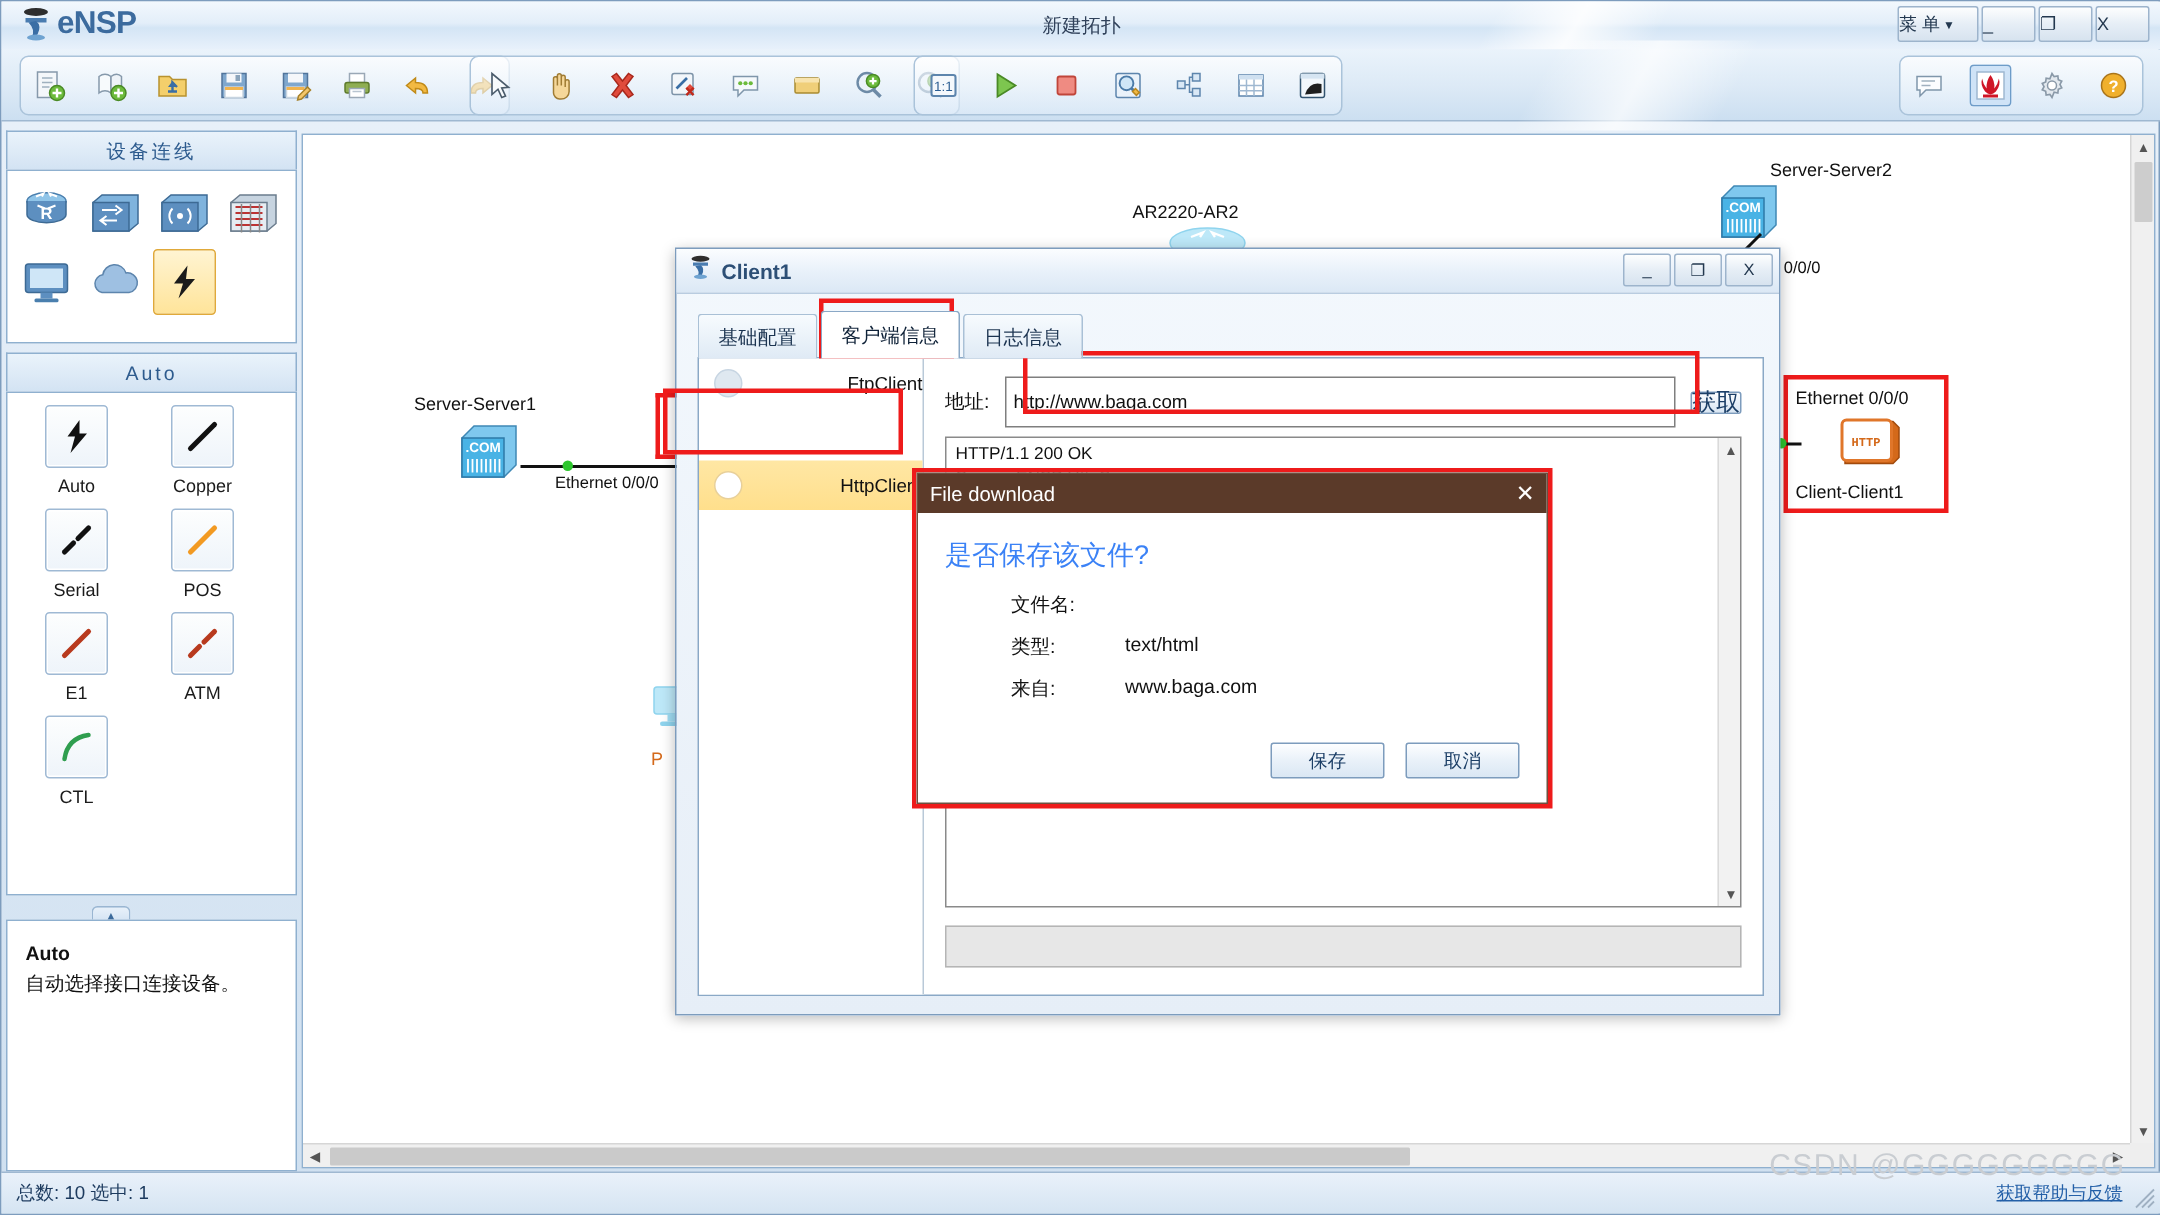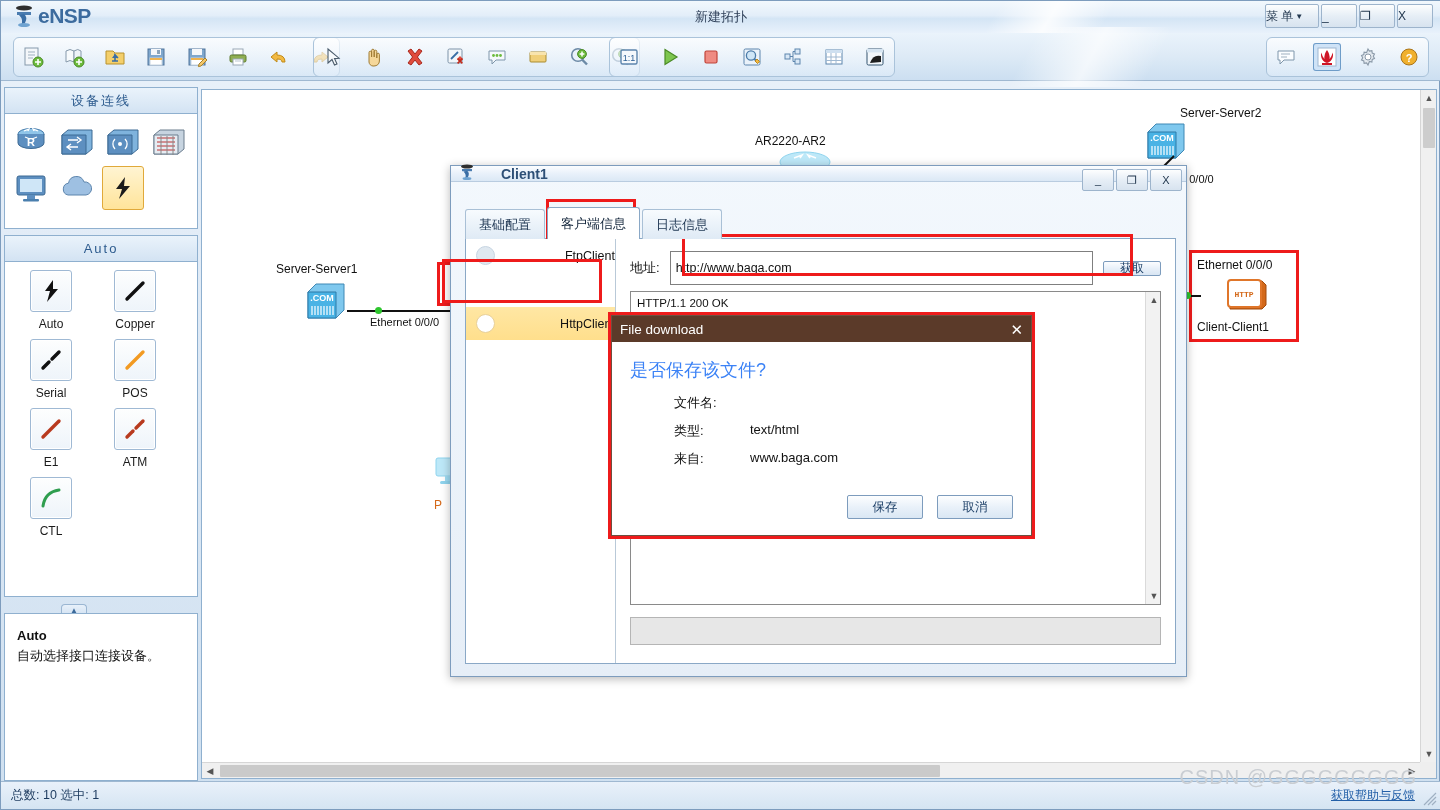--- a/index.html
+++ b/index.html
@@ -155,22 +155,22 @@
   .dot { position:absolute; width:7px;height:7px;border-radius:50%; background:#2ec62e; }
   .redbox { position:absolute; border:3px solid #ee1b1b; }
 
   
   .client-win {
     position:absolute; left:449px; top:164px; width:737px; height:512px;
     background: linear-gradient(to bottom,#f3f8fd,#e6eef7);
     border:1px solid #7d9cbd; box-shadow: 0 2px 9px rgba(0,0,0,.28);
   }
   .cw-title {
-    height:16px; background: linear-gradient(to bottom,#fbfdff,#e9f1fa 50%,#dbe8f5);
-    display:flex; align-items:center; padding-left:8px; border-bottom:1px solid #b9cce0;gap:20px;
+    height:30px; background: linear-gradient(to bottom,#fbfdff,#e9f1fa 50%,#dbe8f5);
+    display:flex; align-items:center; padding-left:8px; border-bottom:1px solid #b9cce0;
   }
   .cw-title-text { font-size:14px; color:#2d4f76; font-weight:bold; margin-left:6px; }
   .cw-btns { position:absolute; right:4px; top:3px; display:flex; gap:2px; }
   .cw-btn {
     width:32px;height:22px;
     background: linear-gradient(to bottom,#fdfefe,#e6eef6 50%,#d7e3ef);
     border:1px solid #9db4cc; border-radius:2px;
     display:flex;align-items:center;justify-content:center; font-size:11px; color:#23384f; cursor:pointer;
   }
   .cw-body { position:absolute; left:0; top:31px; right:0; bottom:0; padding:10px 10px 12px 14px; }
@@ -202,24 +202,24 @@
   .sl-item.active .sl-bullet { background:#fff; border-color:#e8d09a; }
 
   .rightpane { position:absolute; left:150px; top:0; right:0; bottom:0; padding:12px 14px; }
   .addr-row { display:flex; align-items:center; gap:10px; }
   .addr-lbl { font-size:13px; color:#111; }
   .addr-input {
     flex:1; height:34px; border:1px solid #7f7f7f; background:#fff;
     font-size:12.5px; color:#111; padding:0 5px; font-family:"Liberation Sans",sans-serif;
   }
   .btn {
-    height:15px; padding:0 16px;
+    height:15px; padding:0 0;
     background: linear-gradient(to bottom,#fcfdff,#e8f0f9 50%,#d9e6f3);
     border:1px solid #7d9cbd; border-radius:2px;
-    font-size:12px; color:#1b3e66; cursor:pointer;
+    font-size:16px; color:#1b3e66; cursor:pointer;
     display:flex;align-items:center;justify-content:center;
   }
   .resp-area {
     position:absolute; left:14px; right:14px; top:52px; bottom:58px;
     border:1px solid #8a8a8a; background:#fff; overflow:hidden;
   }
   .resp-text { padding:4px 6px; font-size:11.5px; color:#111; line-height:1.35; white-space:pre; }
   .resp-success { position:absolute; left:45px; top:215px; font-size:17px; color:#ee2b2b;}
   .resp-vscroll {
     position:absolute; right:0; top:0; width:15px; bottom:0; background:#f2f2f2; border-left:1px solid #dadada;

